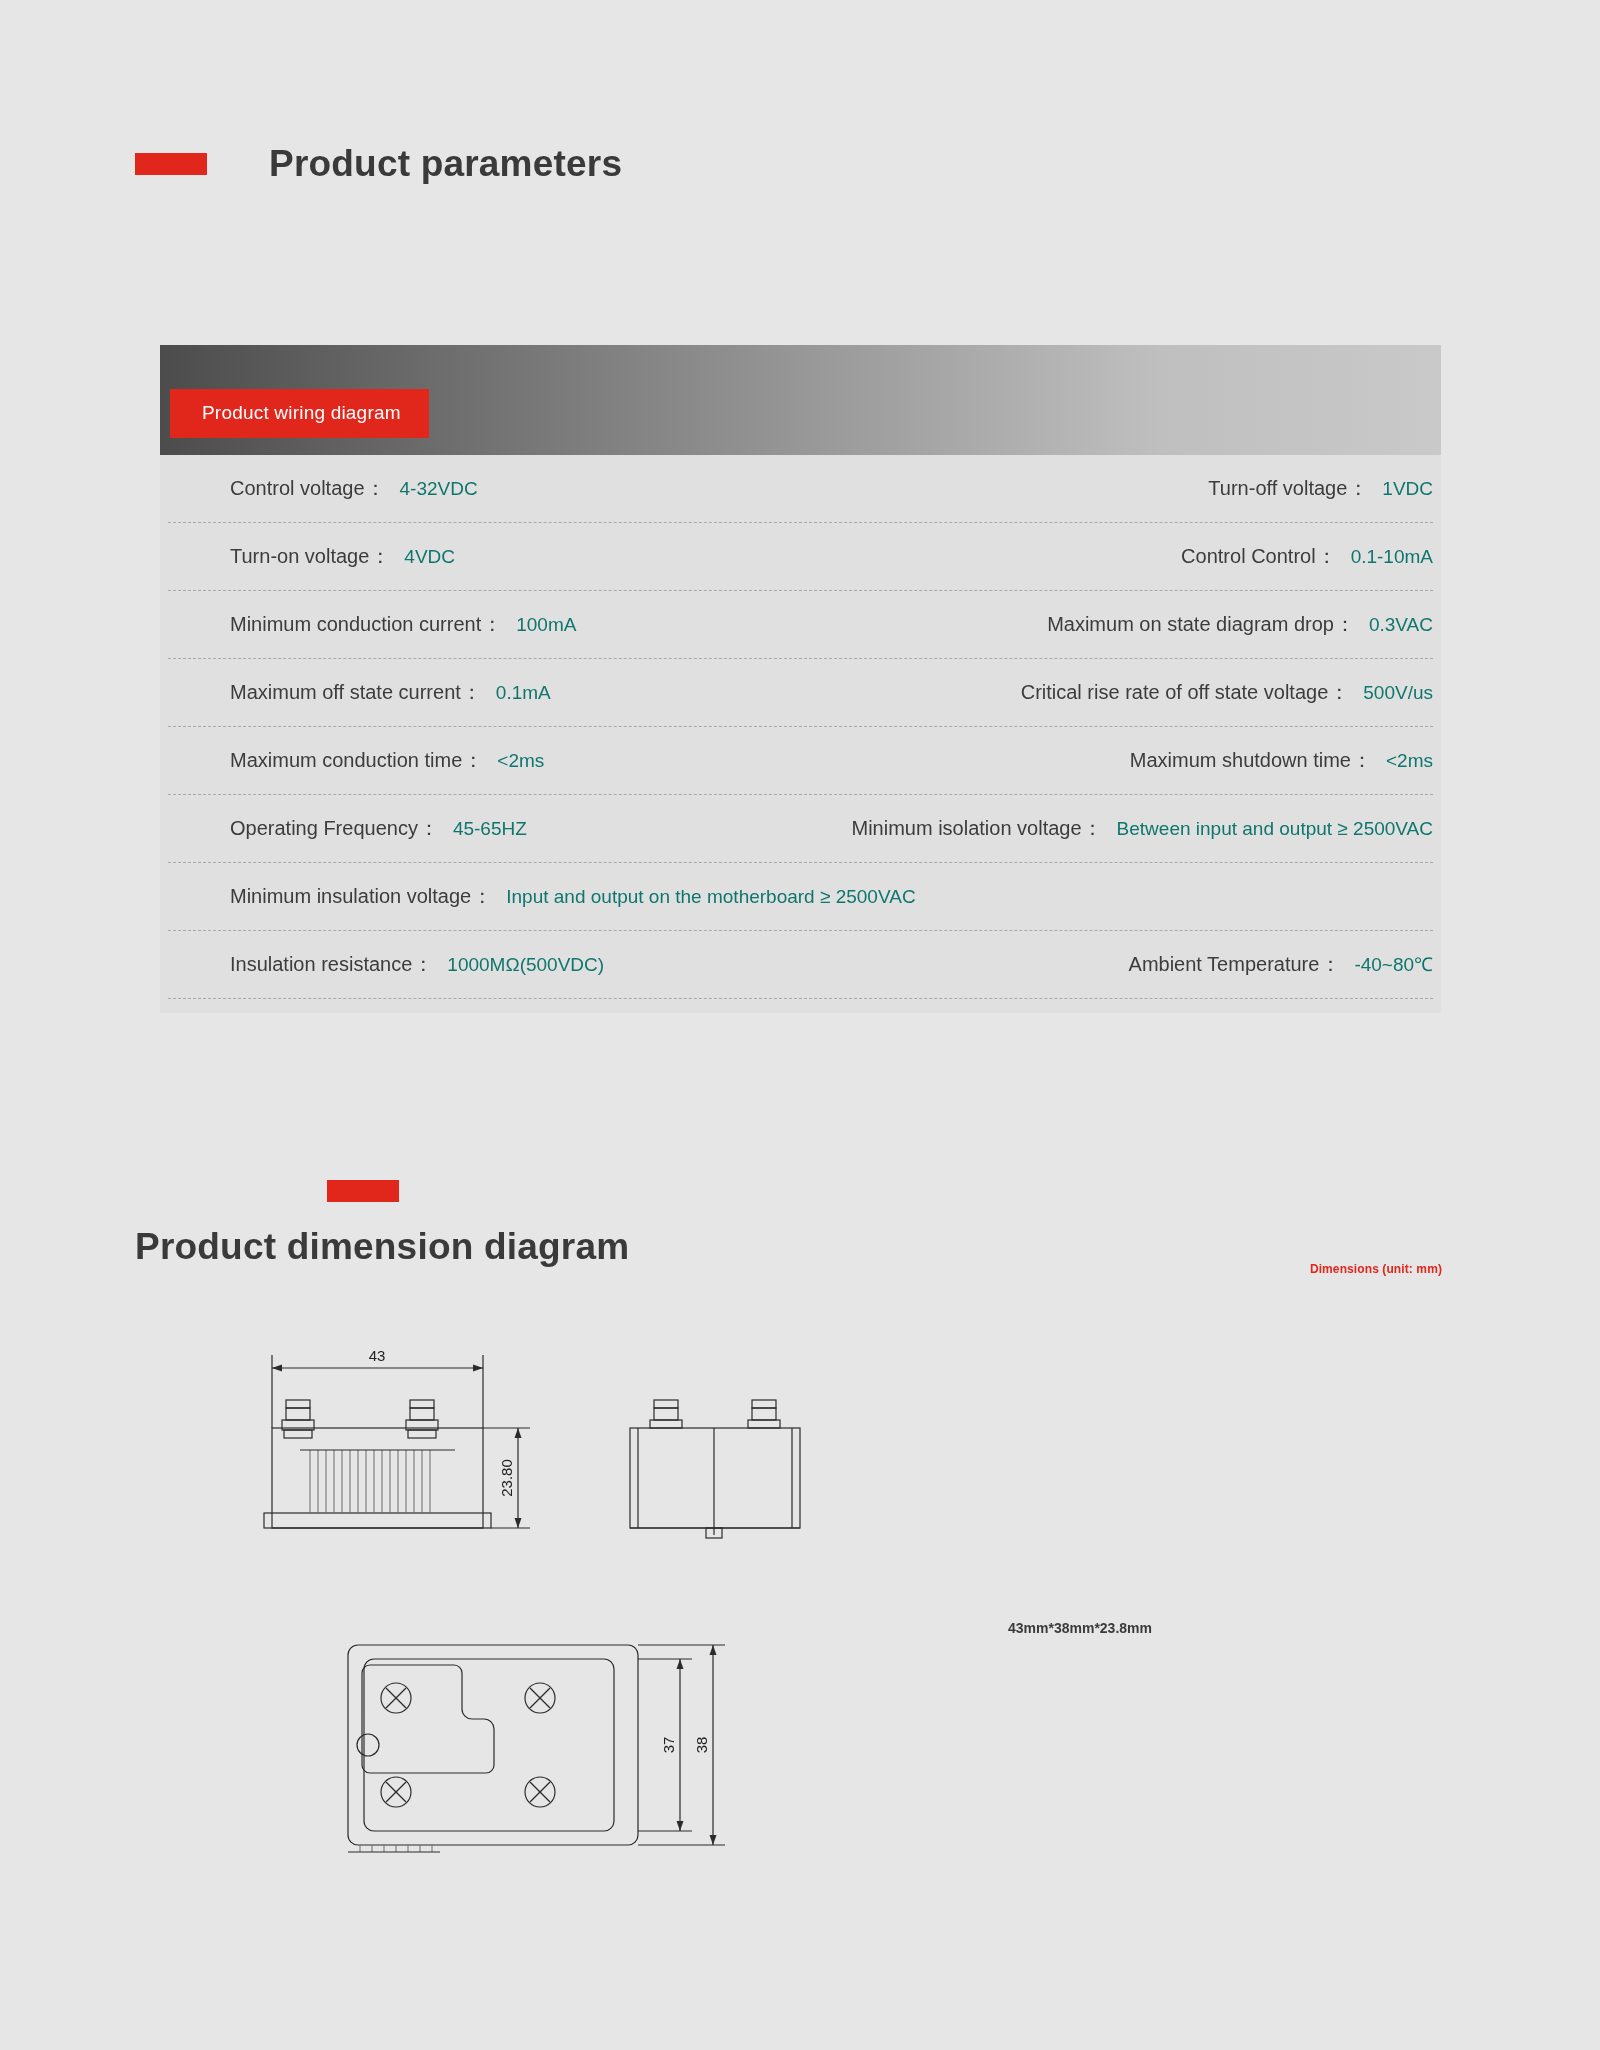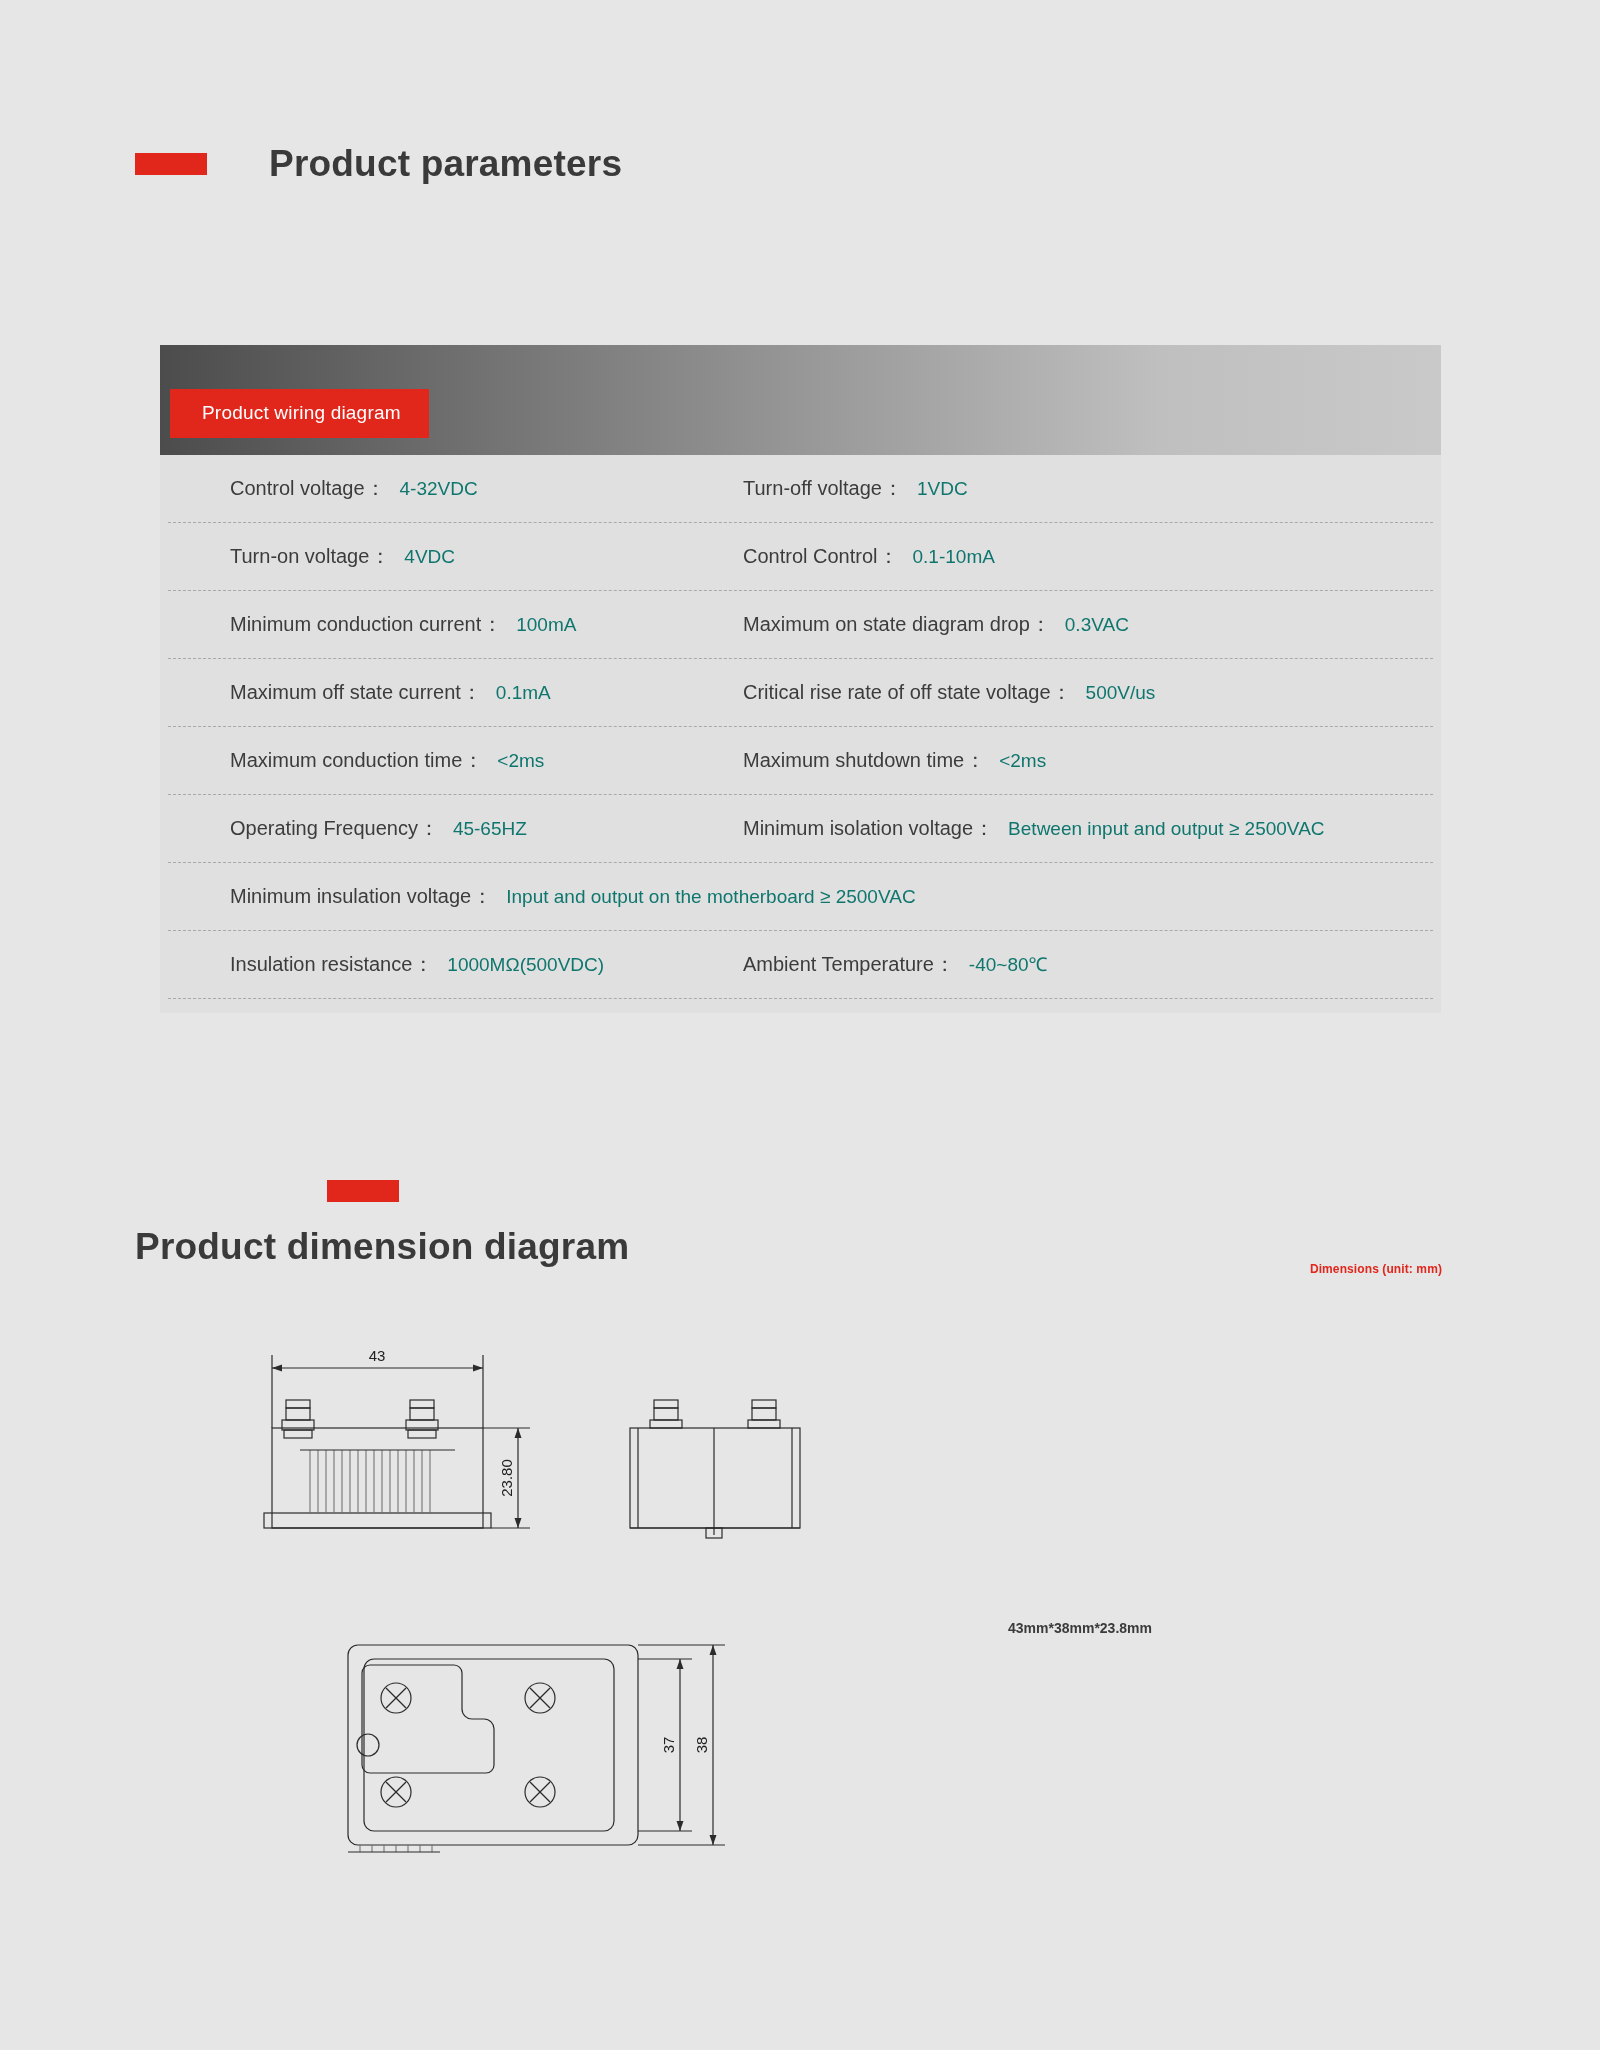--- a/index.html
+++ b/index.html
@@ -67,20 +67,21 @@
     letter-spacing: .2px;
   }
 
   .rows { padding: 0 0 0 0; }
   .prow {
     display: flex;
     border-bottom: 1px dashed #a9a9a9;
     height: 67px;
     align-items: center;
     margin: 0 8px 0 8px;
+    justify-content: space-between;
   }
   .prow:last-child { }
   .cell {
     display: flex;
     align-items: baseline;
     font-size: 20px;
     color: #3c3c3c;
     white-space: nowrap;
   }
   .cell.left  { width: 505px; padding-left: 62px; }

